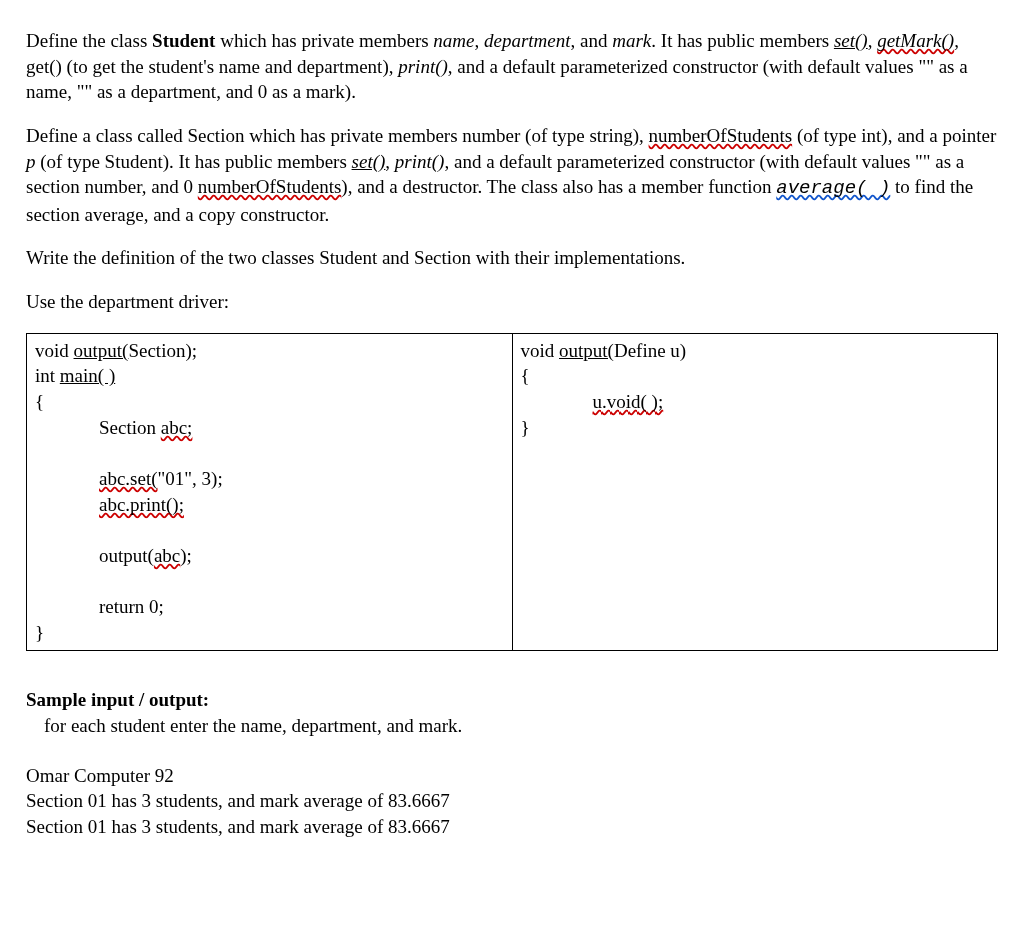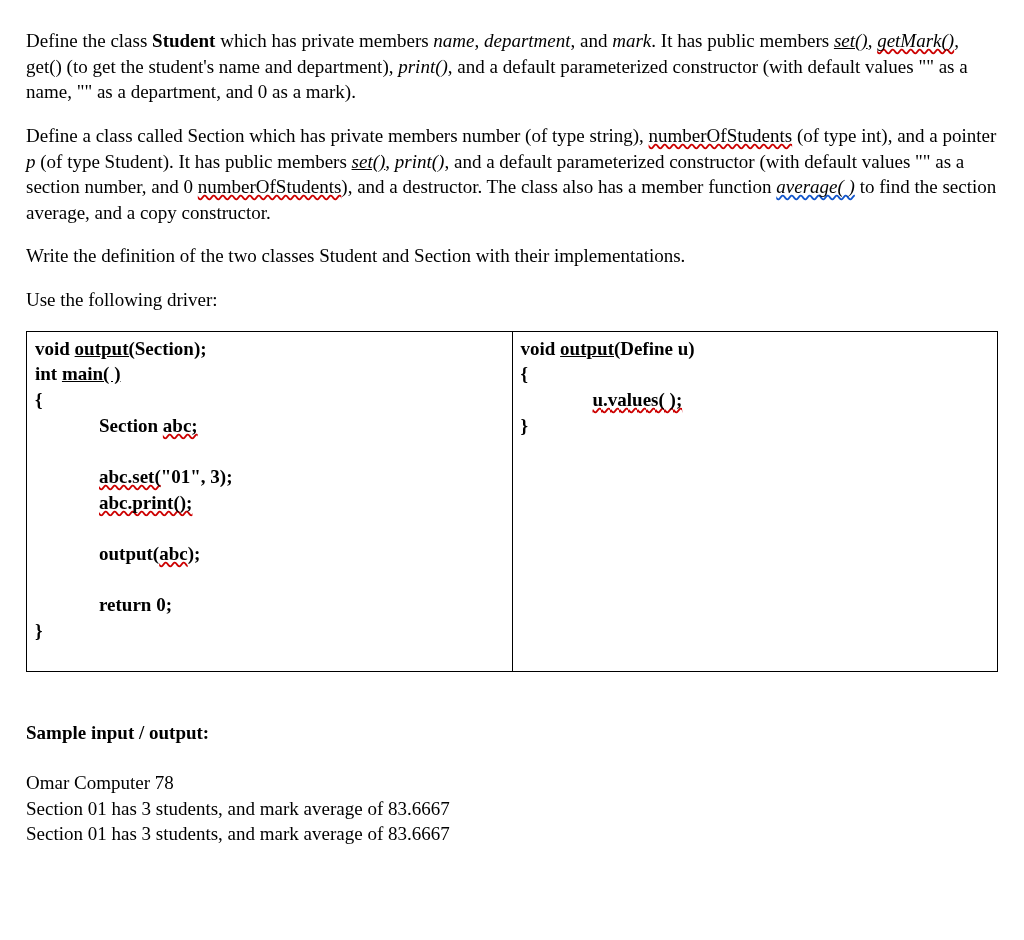--- a/index.html
+++ b/index.html
@@ -19,55 +19,54 @@
     .para {
       margin-bottom: 18px;
     }
     .para2 {
       margin-bottom: 18px;
     }
     .bold { font-weight: bold; }
     .italic { font-style: italic; }
     .u { text-decoration: underline; }
     .wavy { text-decoration: underline wavy #cc0000; text-decoration-skip-ink: none; }
-    .wavyblue { text-decoration: underline wavy #1155cc; text-decoration-skip-ink: none; }
+    .wavyblue { text-decoration: underline wavy #1155cc; text-decoration-skip-ink: none; font-family: Liberation Mono, monospace; }
 
     table.codebox {
       width: 100%;
       border-collapse: collapse;
       table-layout: fixed;
       margin-top: 6px;
     }
     table.codebox td {
       border: 1px solid #000000;
       vertical-align: top;
-      padding: 4px 8px 28px 8px;
-      font-weight: bold;
+      padding: 4px 8px 5px 8px;
     }
     .line { white-space: pre; }
     .indent1 { padding-left: 64px; display: block; }
     .indent1r { padding-left: 72px; display: block; }
-    .sample-block { margin-top: 48px; }
+    .sample-block { margin-top: 36px; }
     .sample-indent { padding-left: 18px; display: block; }
     .extra-space { height: 24px; }
   </style>
 </head>
 <body>
 
 <div class="para">
   <span>Define the class </span><span class="bold">Student</span><span> which has private members </span><span class="italic">name</span><span>, </span><span class="italic">department</span><span>, and </span><span class="italic">mark</span><span>. It has public members </span><span class="italic u">set()</span><span>, </span><span class="italic wavy">getMark()</span><span>, get() (to get the student's name and department), </span><span class="italic">print()</span><span>, and a default parameterized constructor (with default values "" as a name, "" as a department, and 0 as a mark).</span>
 </div>
 
 <div class="para">
   <span>Define a class called Section which has private members number (of type string), </span><span class="wavy">numberOfStudents</span><span> (of type int), and a pointer </span><span class="italic">p</span><span> (of type Student). It has public members </span><span class="italic u">set()</span><span>, </span><span class="italic">print()</span><span>, and a default parameterized constructor (with default values "" as a section number, and 0 </span><span class="wavy">numberOfStudents</span><span>), and a destructor. The class also has a member function </span><span class="italic wavyblue">average( )</span><span> to find the section average, and a copy constructor.</span>
 </div>
 
 <div class="para">Write the definition of the two classes Student and Section with their implementations.</div>
 
-<div class="para2">Use the following driver:</div>
+<div class="para2">Use the department driver:</div>
 
 <table class="codebox">
   <tbody>
       <tr>
     <td>
       <div class="line"><span>void </span><span class="u">output(</span><span>Section);</span></div>
       <div class="line"><span>int </span><span class="u">main( )</span></div>
       <div class="line">{</div>
       <span class="indent1 line"><span>Section </span><span class="wavy">abc;</span></span>
       <div class="line">&nbsp;</div>
@@ -75,26 +74,27 @@
       <span class="indent1 line wavy">abc.print();</span>
       <div class="line">&nbsp;</div>
       <span class="indent1 line"><span>output(</span><span class="wavy">abc</span><span>);</span></span>
       <div class="line">&nbsp;</div>
       <span class="indent1 line">return 0;</span>
       <div class="line">}</div>
     </td>
     <td>
       <div class="line"><span>void </span><span class="u">output(</span><span>Define u)</span></div>
       <div class="line">{</div>
-      <span class="indent1r line wavy">u.values( );</span>
+      <span class="indent1r line wavy">u.void( );</span>
       <div class="line">}</div>
     </td>
   </tr>
 </tbody>
   </table>
 
 <div class="sample-block">
   <div><span class="bold">Sample input / output:</span></div>
+  <span class="sample-indent">for each student enter the name, department, and mark.</span>
   <div class="extra-space"></div>
-  <div>Omar Computer 78</div>
+  <div>Omar Computer 92</div>
   <div>Section 01 has 3 students, and mark average of 83.6667</div>
   <div>Section 01 has 3 students, and mark average of 83.6667</div>
 </div>
 
 </body></html>

